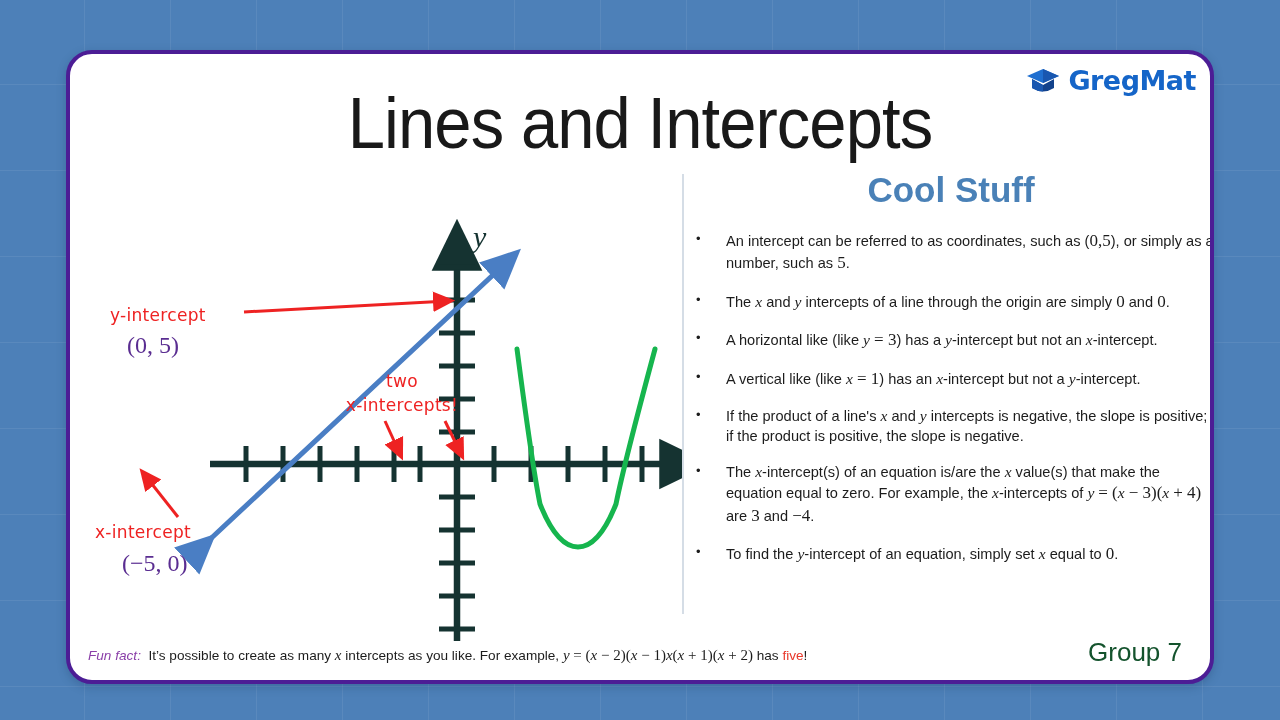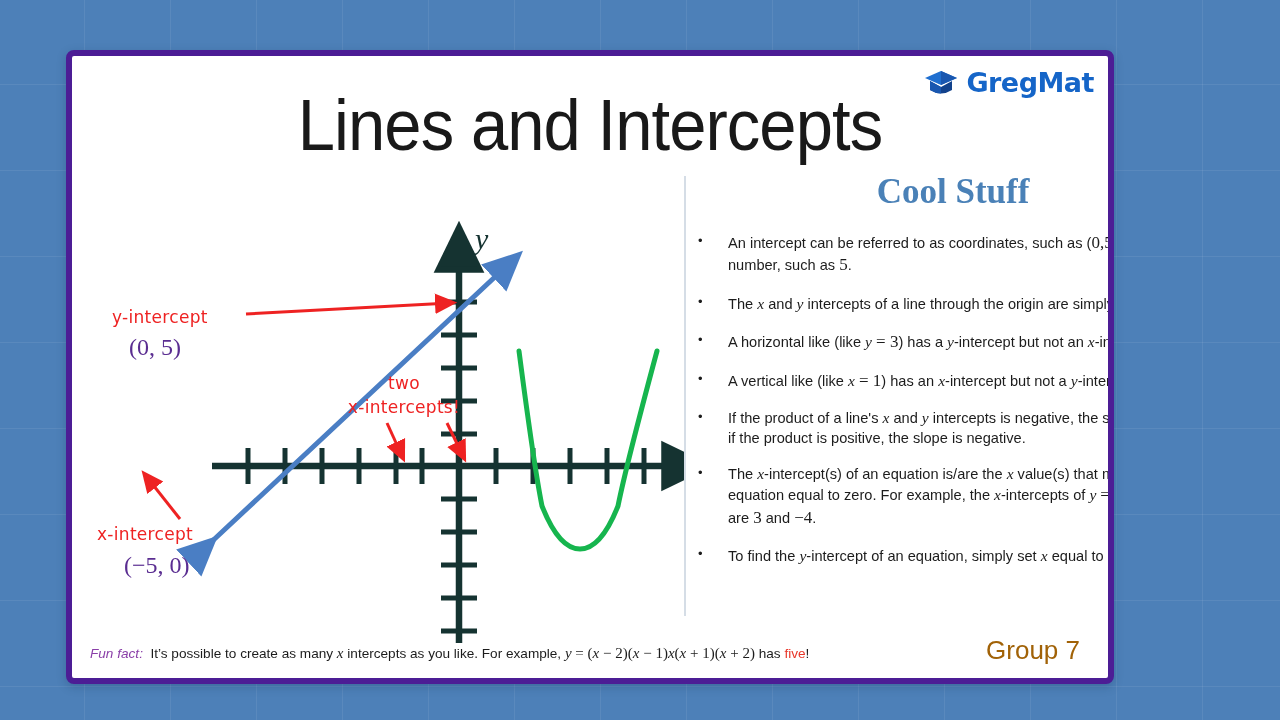--- a/index.html
+++ b/index.html
@@ -23,24 +23,24 @@
       linear-gradient(to right, rgba(255,255,255,0.07) 1px, transparent 1px),
       linear-gradient(to bottom, rgba(255,255,255,0.07) 1px, transparent 1px);
     background-size: 86px 86px;
     background-position: -2px -2px;
   }
 
   
   #slide-card {
     position: absolute;
     left: 66px; top: 50px;
-    width: 1048px; height: 634px;
+    width: 1148px; height: 634px;
     background: #ffffff;
-    border-radius: 8px;
-    border: 6px solid #4c1d95;
+    border-radius: 26px;
+    border: 4px solid #4c1d95;
     box-shadow: 0 3px 10px rgba(20,50,90,0.28);
     overflow: hidden;
   }
 
   
   #logo {
     position: absolute;
     right: 14px; top: 11px;
     display: flex; align-items: center; gap: 7px;
   }
@@ -98,21 +98,21 @@
     font-size: 24px;
     fill: #5a2d91;
   }
 
   
   #cool-stuff-heading {
     position: absolute;
     left: 626px; top: 116px;
     width: 510px;
     text-align: center;
-    font-family: Liberation Serif, serif;
+    font-family: Liberation Sans, sans-serif;
     font-size: 35px;
     font-weight: 600;
     color: #4a81b7;
   }
 
   #bullet-list {
     position: absolute;
     left: 626px; top: 176px;
     width: 520px;
   }
@@ -158,21 +158,21 @@
     font-family: "Liberation Serif", serif;
     font-style: normal; font-size: 15px;
   }
   #fun-fact .hl { color: #e8372a; }
 
   #group-label {
     position: absolute;
     right: 28px; bottom: 12px;
     font-size: 26px;
     font-weight: 400;
-    color: #a16207;
+    color: #14532d;
     margin-top: 21px;
   }
 </style>
 </head>
 <body>
 
 <div id="backdrop"></div>
 
 <div id="slide-card">
 

